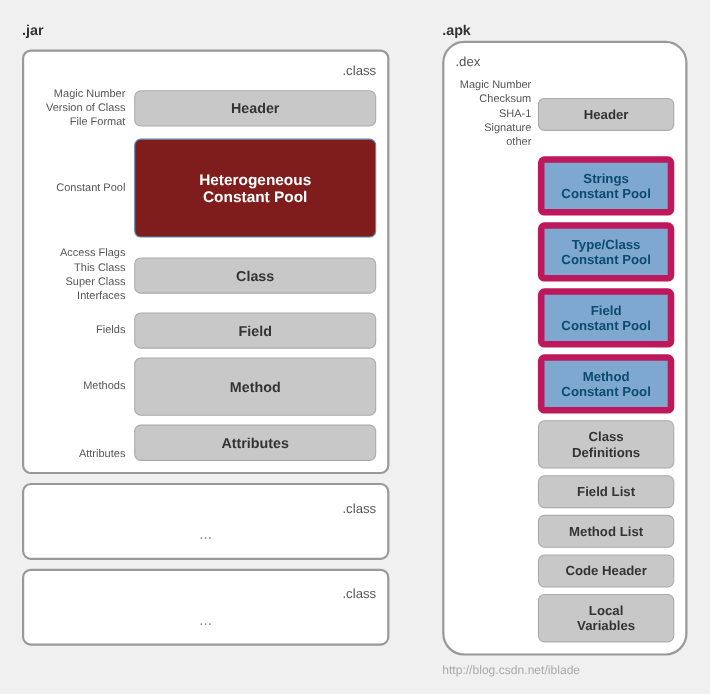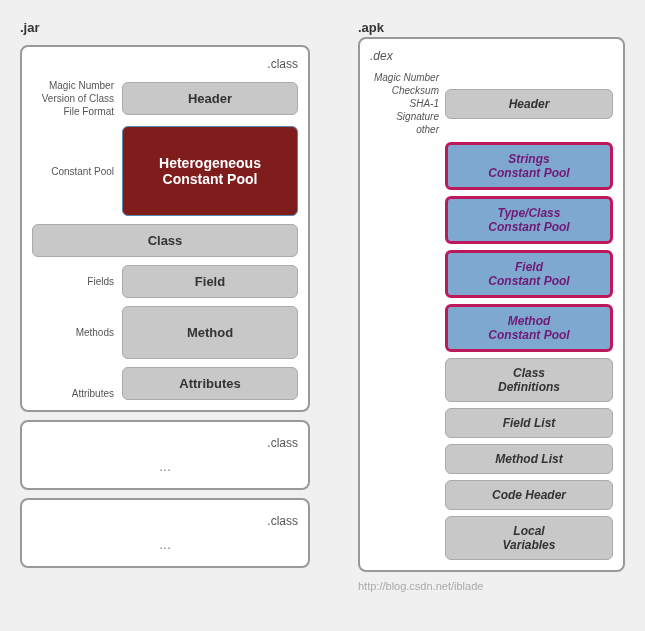--- a/index.html
+++ b/index.html
@@ -21,21 +21,21 @@
       width: 100%;
       padding: 10px;
     }
 
     
     .jar-section {
       display: flex;
       flex-direction: column;
       gap: 8px;
       flex: 0 0 auto;
-      width: 290px;
+      width: 334px;
     }
 
     .jar-label, .apk-label {
       font-size: 13px;
       font-weight: bold;
       color: #333;
       margin-bottom: 2px;
     }
 
     .class-box {
@@ -111,24 +111,23 @@
     
     .apk-section {
       display: flex;
       flex-direction: column;
       flex: 1;
       margin-left: 32px;
     }
 
     .dex-box {
       border: 2px solid #999;
-      border-radius: 8px;
+      border-radius: 20px;
       padding: 10px;
       background: #fff;
-      font-style: italic;
     }
 
     .dex-label {
       font-size: 12px;
       color: #555;
       margin-bottom: 8px;
     }
 
     .dex-row {
       display: flex;
@@ -156,22 +155,22 @@
       color: #333;
     }
 
     .dex-block-gray {
       background: #c8c8c8;
       border: 1px solid #aaa;
     }
 
     .dex-block-blue {
       background: #7ea8d0;
-      border: 3px solid #be185d;
-      color: #701a75;
+      border: 6px solid #be185d;
+      color: #0c4a6e;
     }
 
     .watermark {
       color: #aaa;
       font-size: 11px;
       margin-top: 8px;
     }
   </style>
 </head>
 <body>
@@ -190,20 +189,24 @@
         <div class="block block-gray">Header</div>
       </div>
 
       <div class="class-row">
         <div class="row-label">Constant Pool</div>
         <div class="block block-blue block-tall" style="white-space: pre-line; font-size:14px;">Heterogeneous
 Constant Pool</div>
       </div>
 
       <div class="class-row">
+        <div class="row-label" style="white-space: pre-line;">Access Flags
+This Class
+Super Class
+Interfaces</div>
         <div class="block block-gray">Class</div>
       </div>
 
       <div class="class-row">
         <div class="row-label">Fields</div>
         <div class="block block-gray">Field</div>
       </div>
 
       <div class="class-row">
         <div class="row-label">Methods</div>

